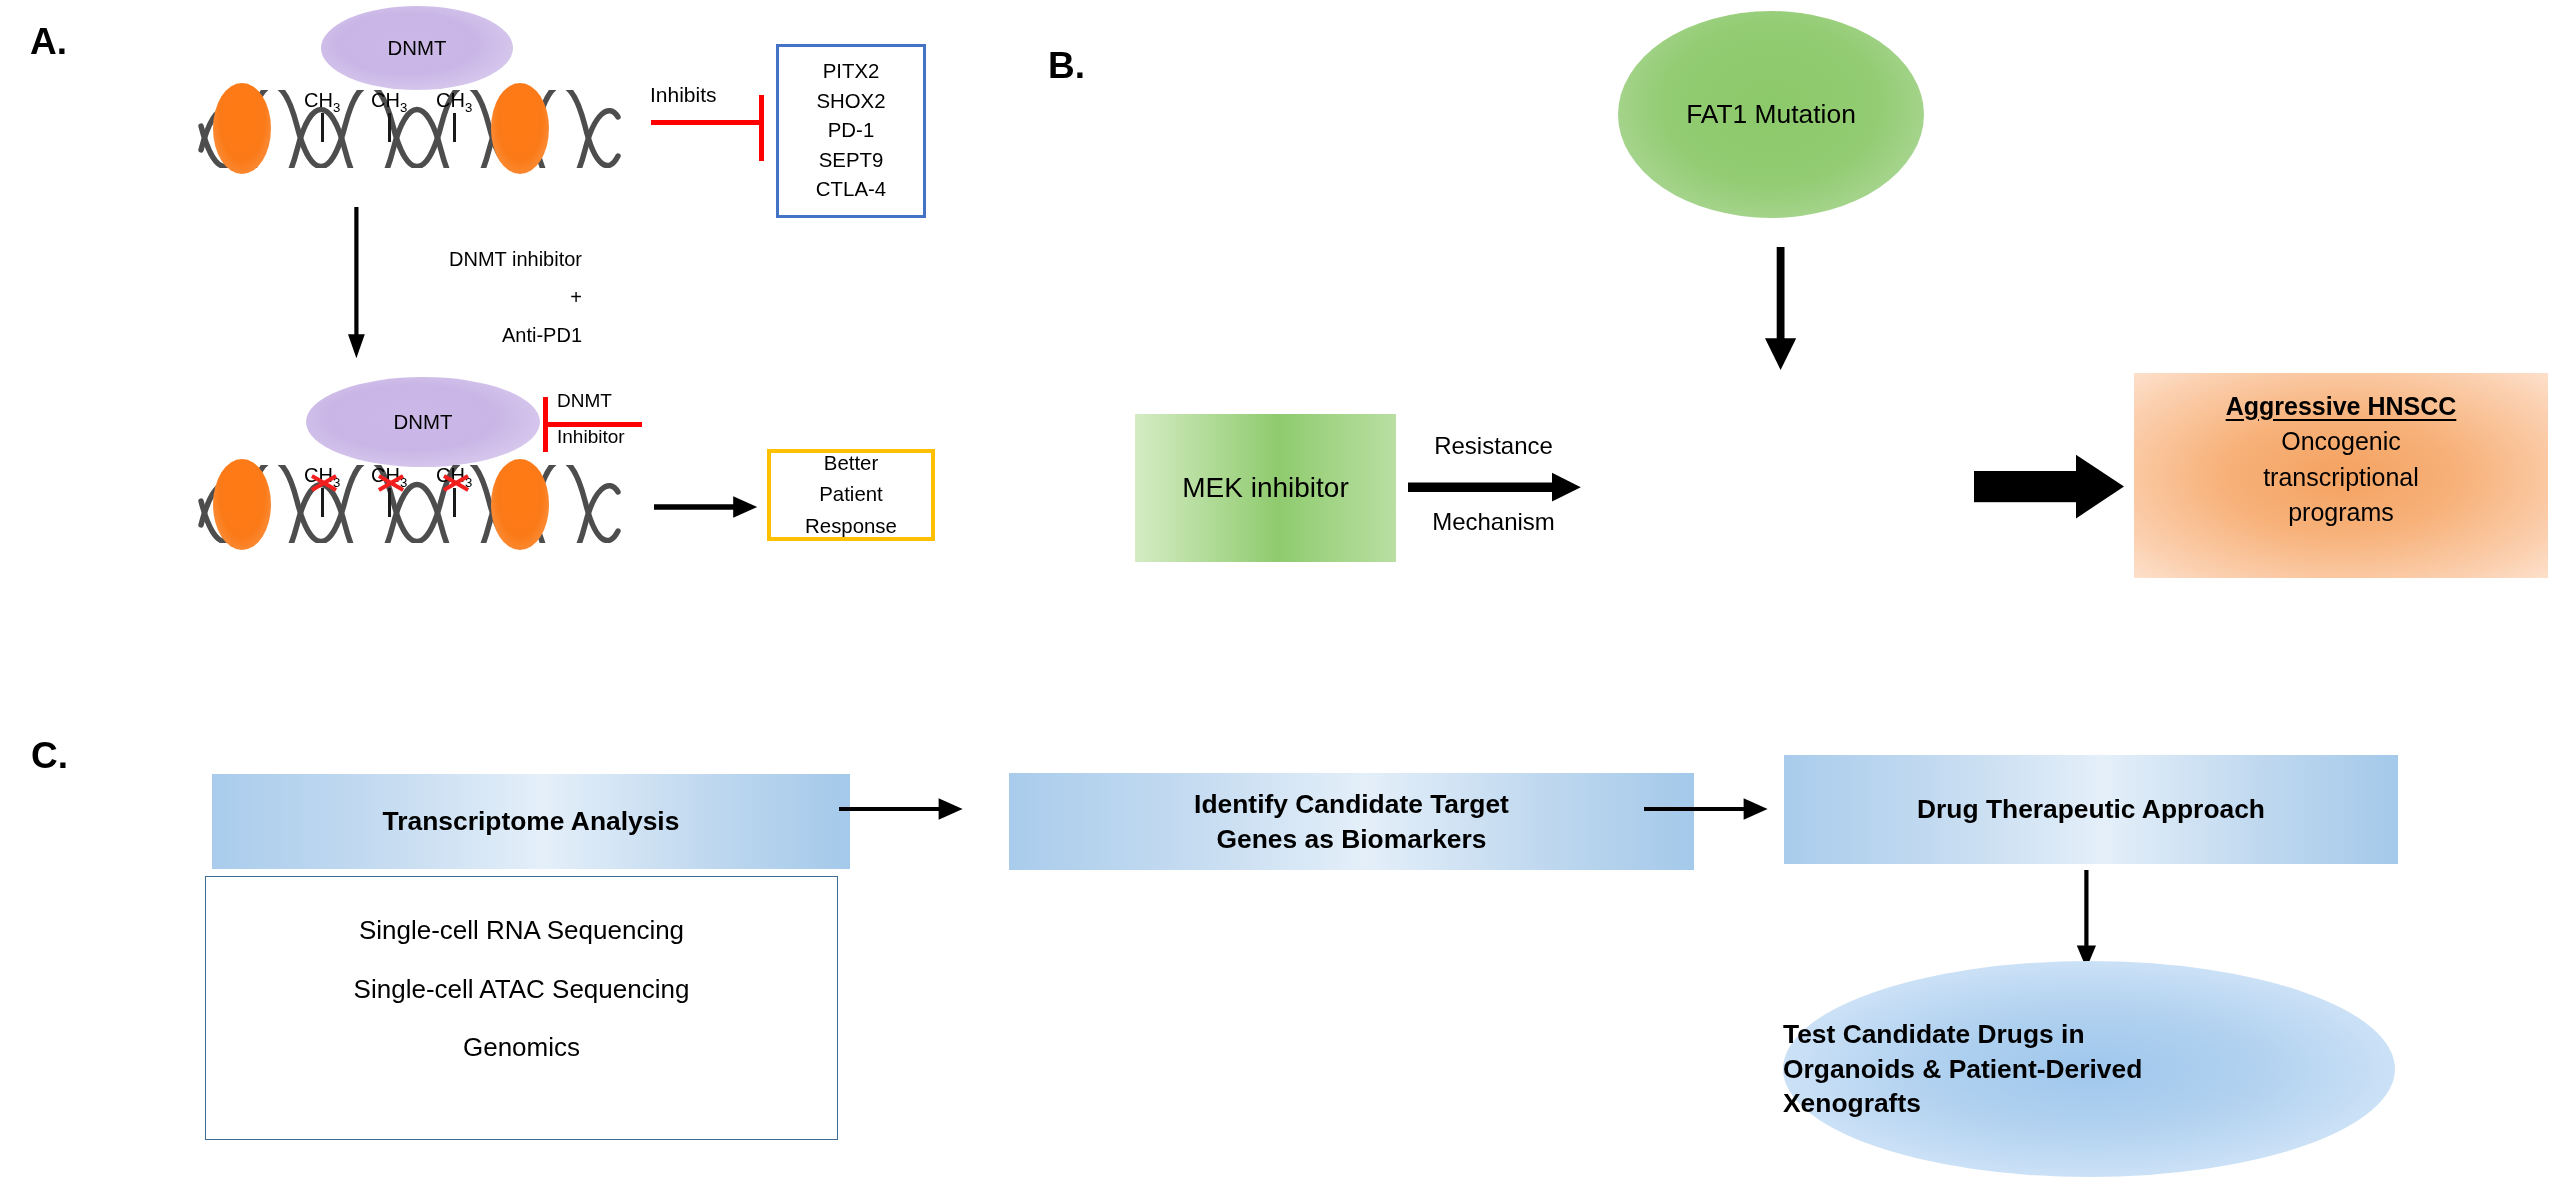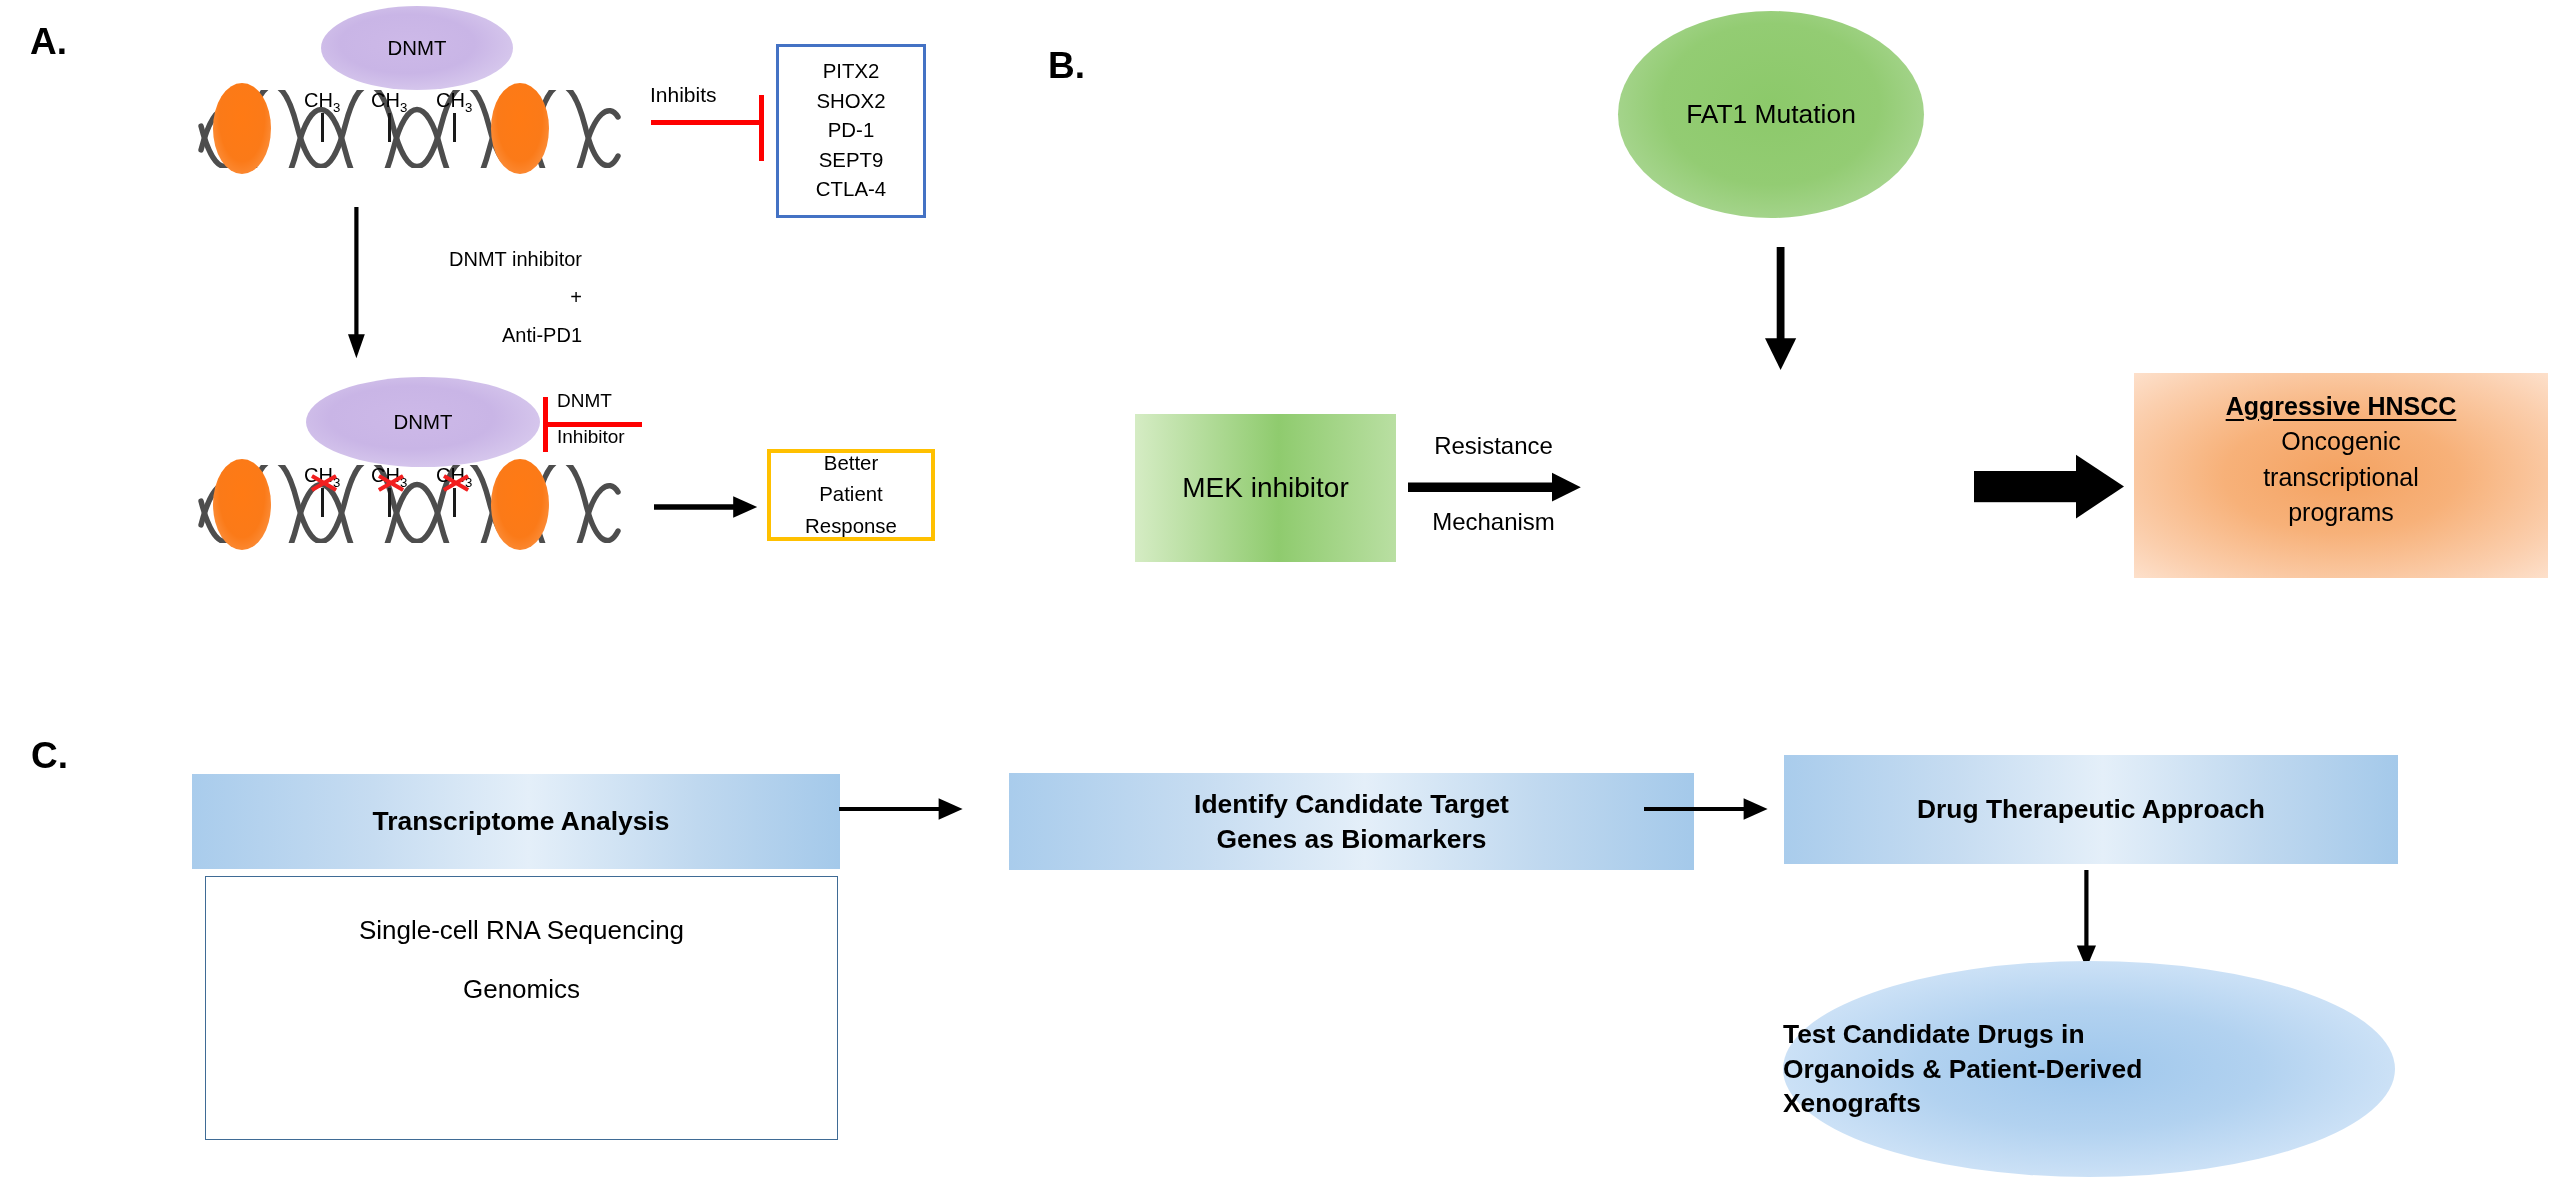--- a/index.html
+++ b/index.html
@@ -278,26 +278,27 @@
 
   <div class="abs hnscc-box" style="left:2134px;top:373px;width:414px;height:205px;">
     <span class="hnscc-title">Aggressive HNSCC</span>
     <span>Oncogenic</span>
     <span>transcriptional</span>
     <span>programs</span>
   </div>
 
   <div class="abs panel-letter" style="left:31px;top:737px;">C.</div>
 
-  <div class="abs c-box" style="left:192px;top:774px;width:638px;height:95px;padding-left:10px;">
+  <div class="abs c-box" style="left:212px;top:774px;width:638px;height:95px;">
     <span>Transcriptome Analysis</span>
   </div>
 
   <div class="abs c-list" style="left:205px;top:876px;width:633px;height:264px;">
     <span>Single-cell RNA Sequencing</span>
+    <span>Single-cell ATAC Sequencing</span>
     <span>Genomics</span>
   </div>
 
   <svg class="arrow" style="left:839px;top:791px;" width="132" height="36" viewBox="0 0 220 60">
     <line x1="0" y1="30" x2="172" y2="30" stroke="#000" stroke-width="7"></line>
     <polygon points="206,30 166,12 166,48" fill="#000"></polygon>
   </svg>
 
   <div class="abs c-box" style="left:1009px;top:773px;width:685px;height:97px;flex-direction:column;">
     <span>Identify Candidate Target</span>

